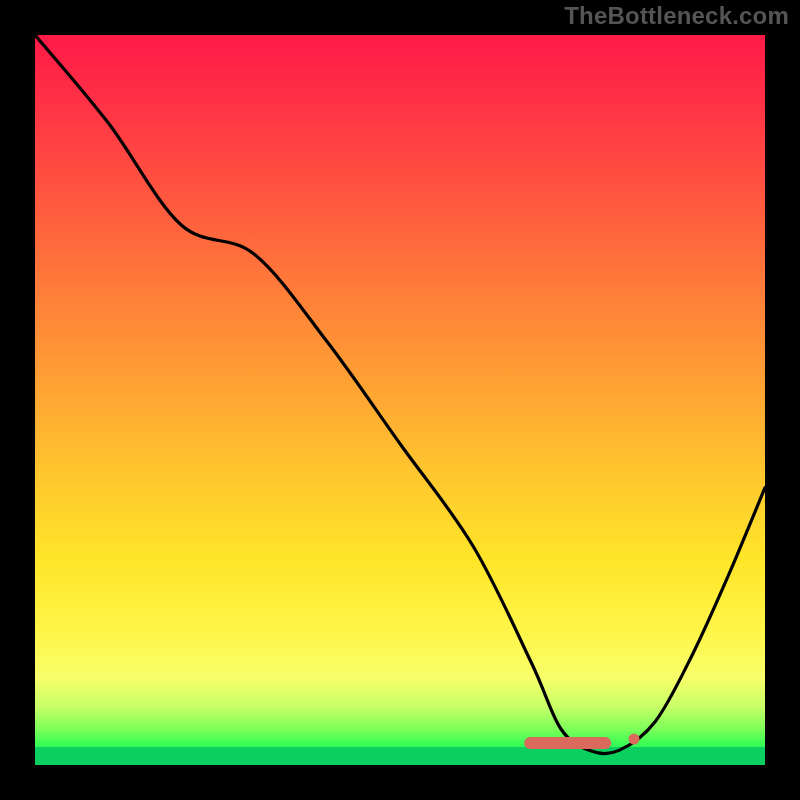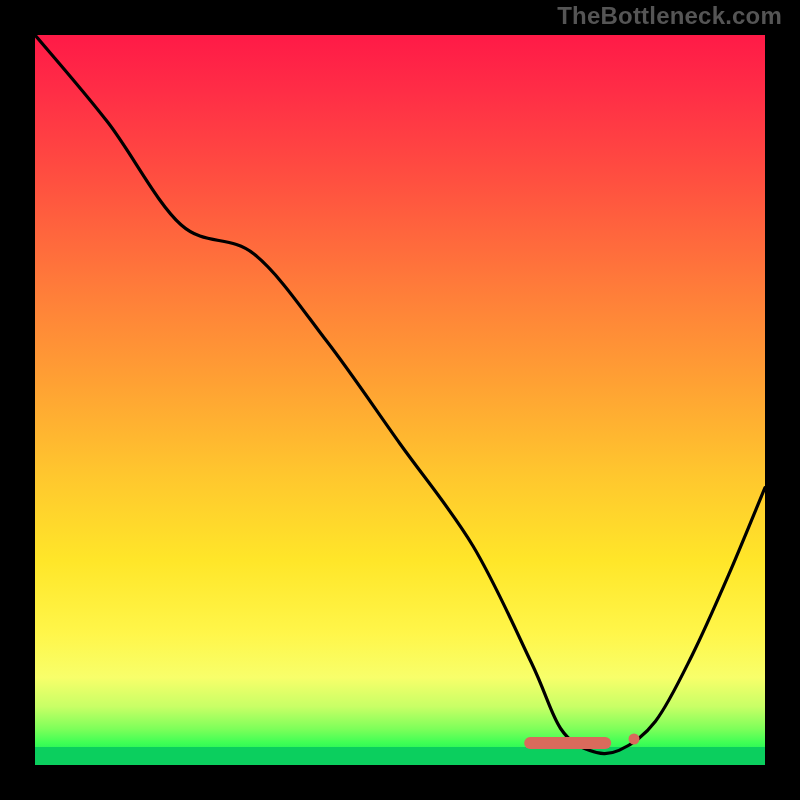--- a/index.html
+++ b/index.html
@@ -12,21 +12,21 @@
     overflow: hidden;
   }
   .frame {
     position: relative;
     width: 800px;
     height: 800px;
   }
   .watermark {
     position: absolute;
     top: 2px;
-    right: 18px;
+    right: 11px;
     color: #555;
     font-size: 24px;
     font-weight: 600;
     letter-spacing: 0.2px;
     z-index: 10;
   }
   .plot {
     position: absolute;
     left: 35px;
     top: 35px;

